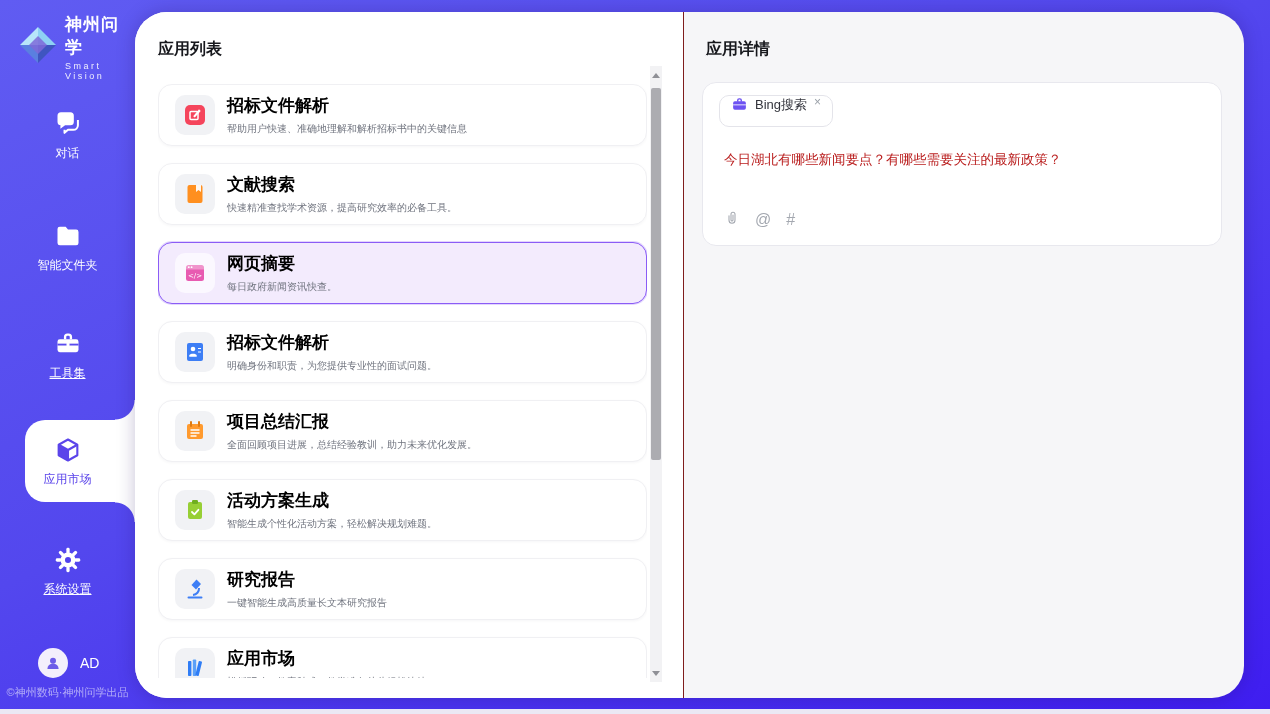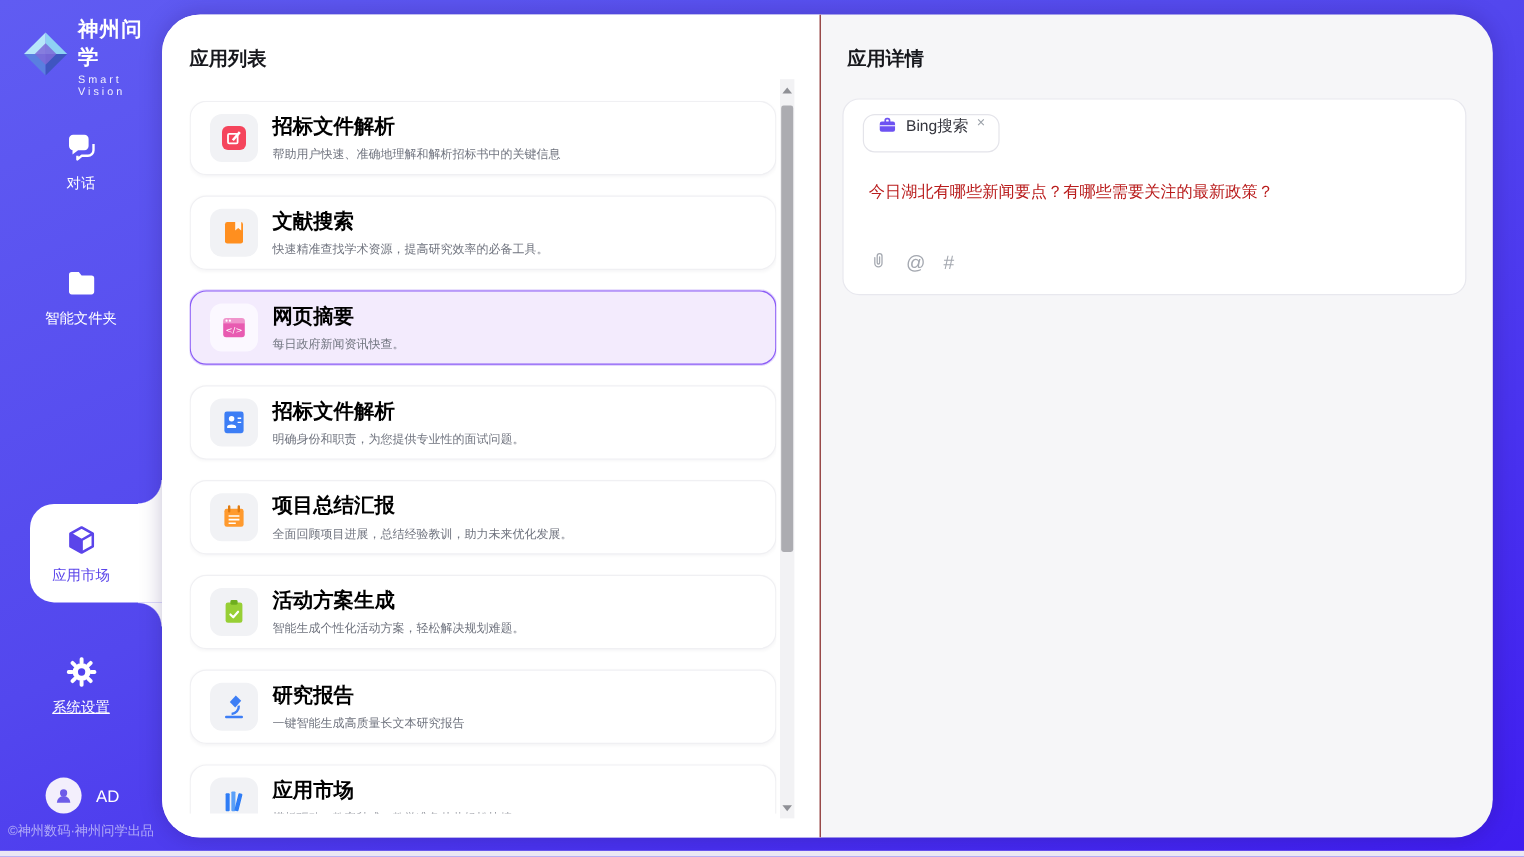--- a/index.html
+++ b/index.html
@@ -108,20 +108,31 @@
 
   <div class="nav-item" style="top:222px;">
     <span>
       <svg width="28" height="28" viewBox="0 0 24 24">
         <path d="M3 6a2 2 0 0 1 2-2h5l2 2.5h7a2 2 0 0 1 2 2V18a2 2 0 0 1-2 2H5a2 2 0 0 1-2-2z" fill="#fff"></path>
       </svg>
     </span>
     <span class="nav-label">智能文件夹</span>
   </div>
 
+  <div class="nav-item" style="top:330px;">
+    <span>
+      <svg width="28" height="28" viewBox="0 0 24 24">
+        <path d="M9.5 8V6a2 2 0 0 1 2-2h1a2 2 0 0 1 2 2v2" stroke="#fff" stroke-width="2" fill="none"></path>
+        <rect x="3" y="8" width="18" height="11" rx="2" fill="#fff"></rect>
+        <path d="M3 12.5h18" stroke="#5a4cee" stroke-width="1.6"></path>
+        <rect x="10.7" y="11" width="2.6" height="3" rx="0.8" fill="#fff"></rect>
+      </svg>
+    </span>
+    <span class="nav-label u">工具集</span>
+  </div>
 
   <div class="nav-item active" style="top:436px;">
     <span>
       <svg width="28" height="28" viewBox="0 0 24 24">
         <path d="M12 3l8 4.5v9L12 21l-8-4.5v-9z" fill="none" stroke="#5b45ea" stroke-width="1.8" stroke-linejoin="round"></path>
         <path d="M4 7.5l8 4.5 8-4.5M12 12v9" stroke="#5b45ea" stroke-width="1.8" stroke-linejoin="round" fill="none"></path>
         <path d="M4 7.5l8 4.5v9l-8-4.5z" fill="#5b45ea"></path>
       </svg>
     </span>
     <span class="nav-label">应用市场</span>

